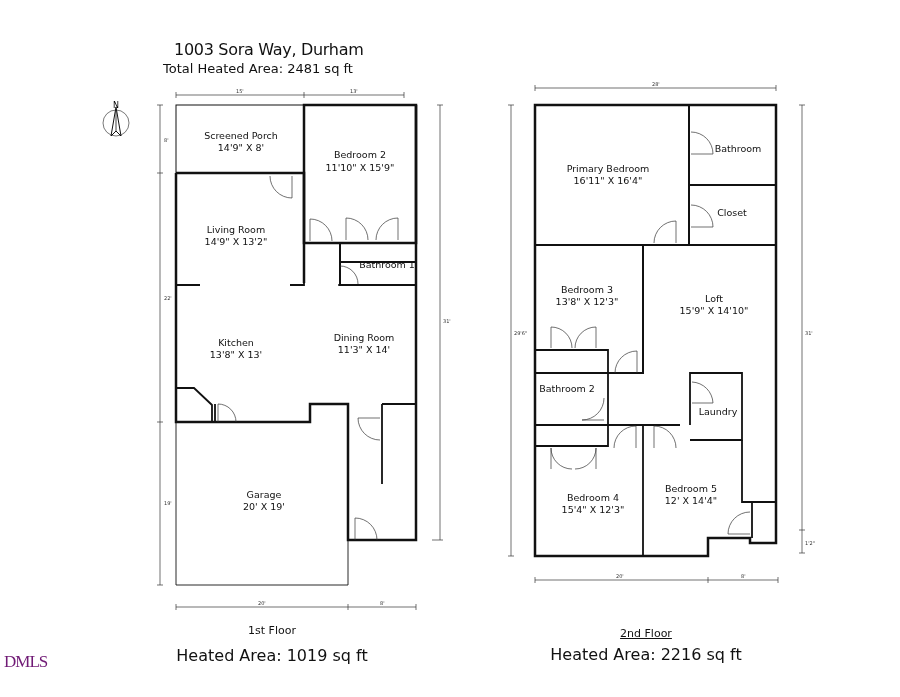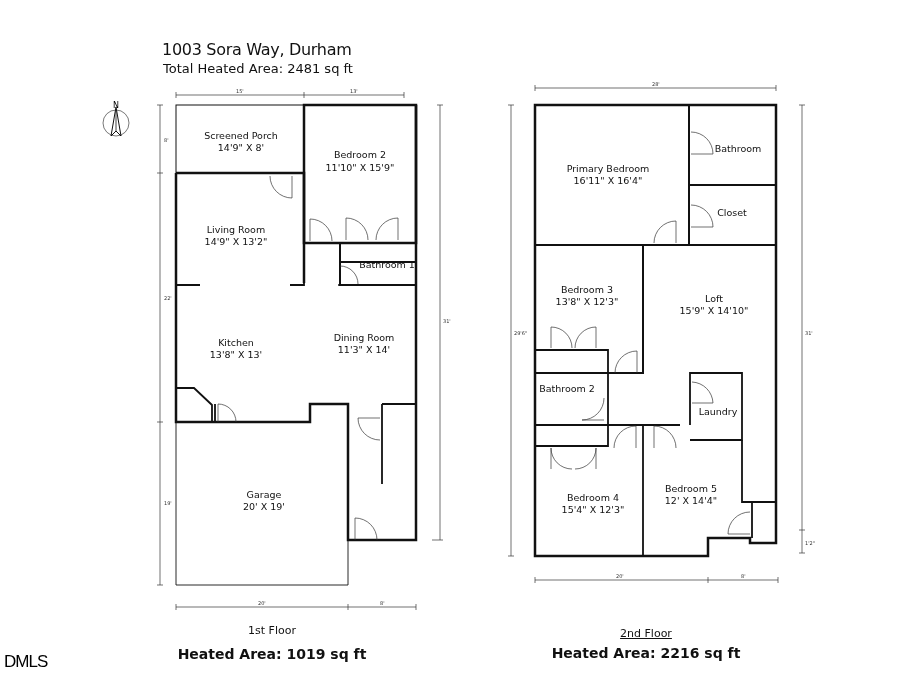--- a/index.html
+++ b/index.html
@@ -1,22 +1,22 @@
 <!DOCTYPE html>
 <html><head>
 <meta charset="utf-8">
 <style>
   html, body { margin:0; padding:0; background:#ffffff; }
   body { width:900px; height:697px; position:relative; overflow:hidden; font-family:"DejaVu Sans", sans-serif; color:#111; }
   .abs { position:absolute; }
-  .title { left:162px; top:40px; font-size:16px; letter-spacing:-0.3px; }
+  .title { left:174px; top:40px; font-size:16px; letter-spacing:-0.3px; }
   .subtitle { left:163px; top:61px; font-size:13px; }
   .floor-label { font-size:11px; text-align:center; width:200px; }
-  .area-label { font-size:14px; text-align:center; width:220px;font-weight:bold; }
-  .logo { left:4px; top:652px; font-family:Liberation Sans, sans-serif; font-size:17px; letter-spacing:-1px; color:#000000; }
+  .area-label { font-size:16px; text-align:center; width:220px; }
+  .logo { left:4px; top:652px; font-family:Liberation Serif, serif; font-size:17px; letter-spacing:-1px; color:#701a75; }
   svg { position:absolute; left:0; top:0; }
   .dim-text { font-size:5px; fill:#333; }
 </style>
 </head>
 <body>
 
 <div class="abs title">1003 Sora Way, Durham</div>
 <div class="abs subtitle">Total Heated Area: 2481 sq ft</div>
 
 <svg width="900" height="697" viewBox="0 0 900 697">

